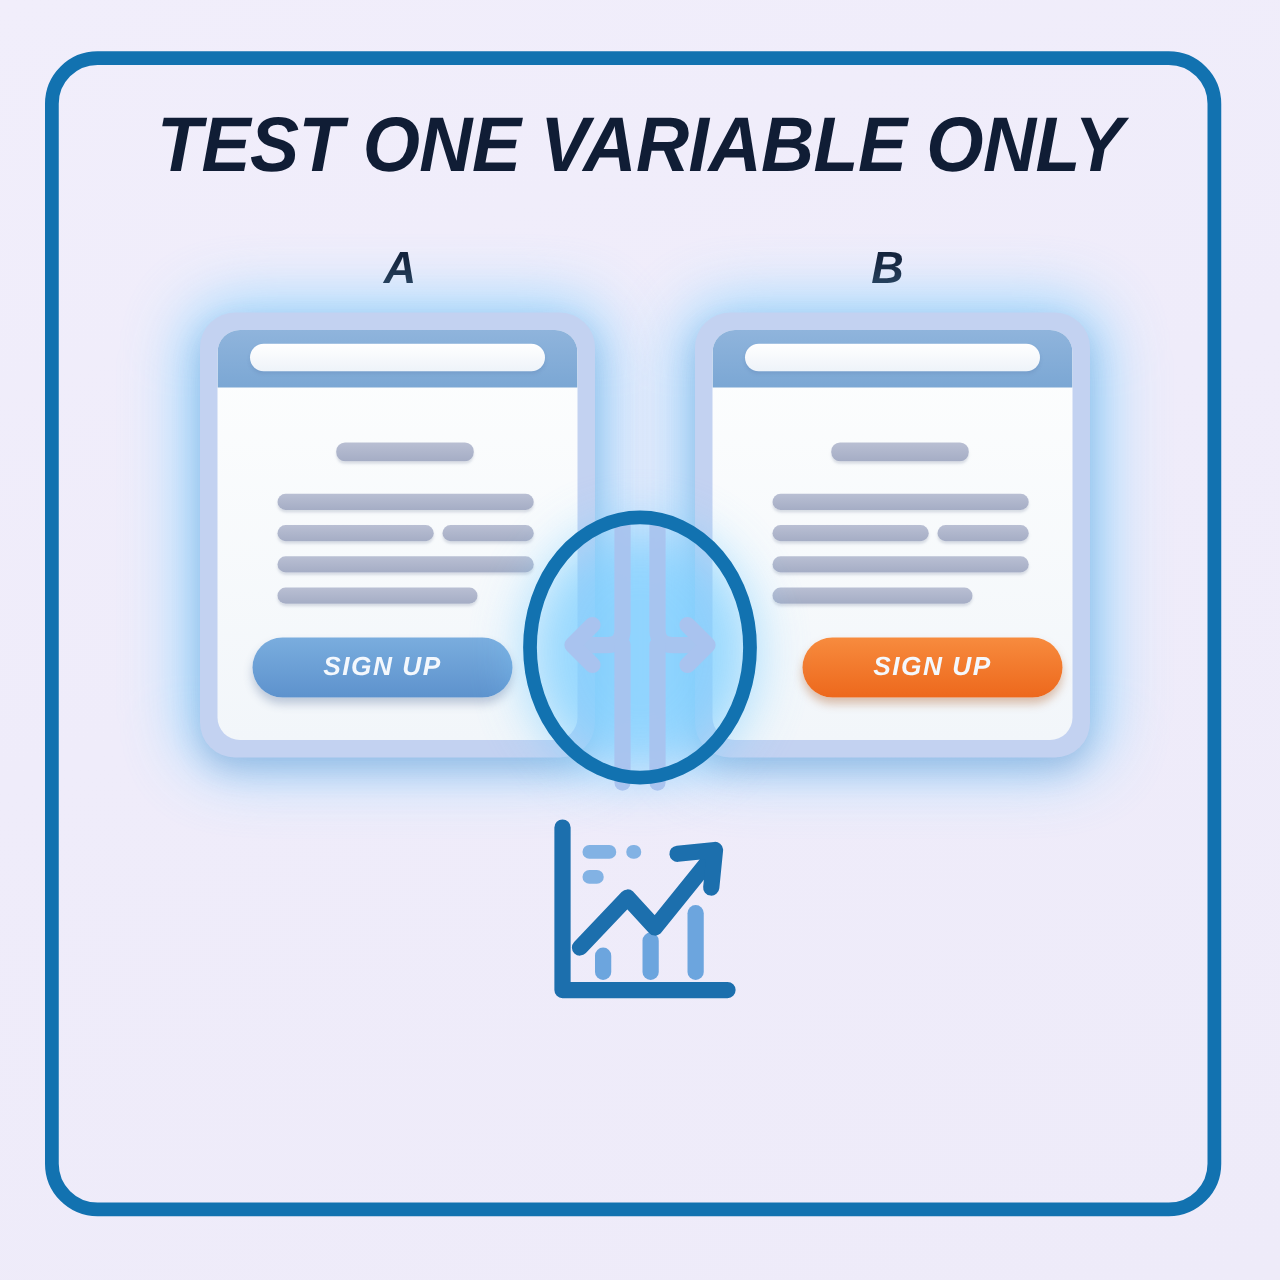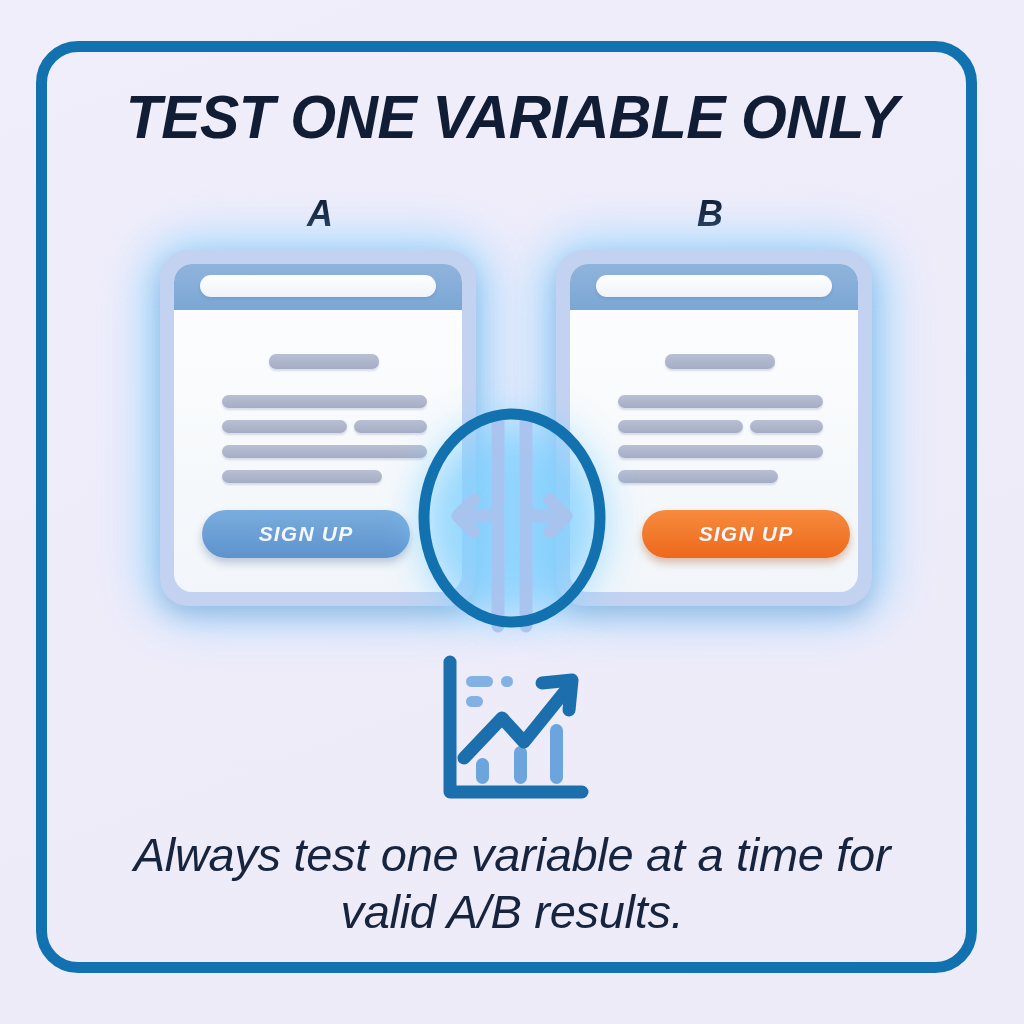--- a/index.html
+++ b/index.html
@@ -301,15 +301,14 @@
 
       <rect x="34" y="26" width="27" height="11" rx="5.5" fill="#82b2e4"></rect>
       <rect x="69" y="26" width="12" height="11" rx="5.5" fill="#82b2e4"></rect>
       <rect x="34" y="46" width="17" height="11" rx="5.5" fill="#82b2e4"></rect>
 
       <path d="M32 108 L70 68 L92 92 L134 40" stroke="#1c6fad" stroke-width="13" stroke-linecap="round" stroke-linejoin="round" fill="none"></path>
       <path d="M110 33 L140 30 L137 60" stroke="#1c6fad" stroke-width="13" stroke-linecap="round" stroke-linejoin="round" fill="none"></path>
     </svg>
   </div>
 
-  <div class="caption">Always test one variable at a time for valid A/B results.</div>
 
 </div>
 
 </body></html>

